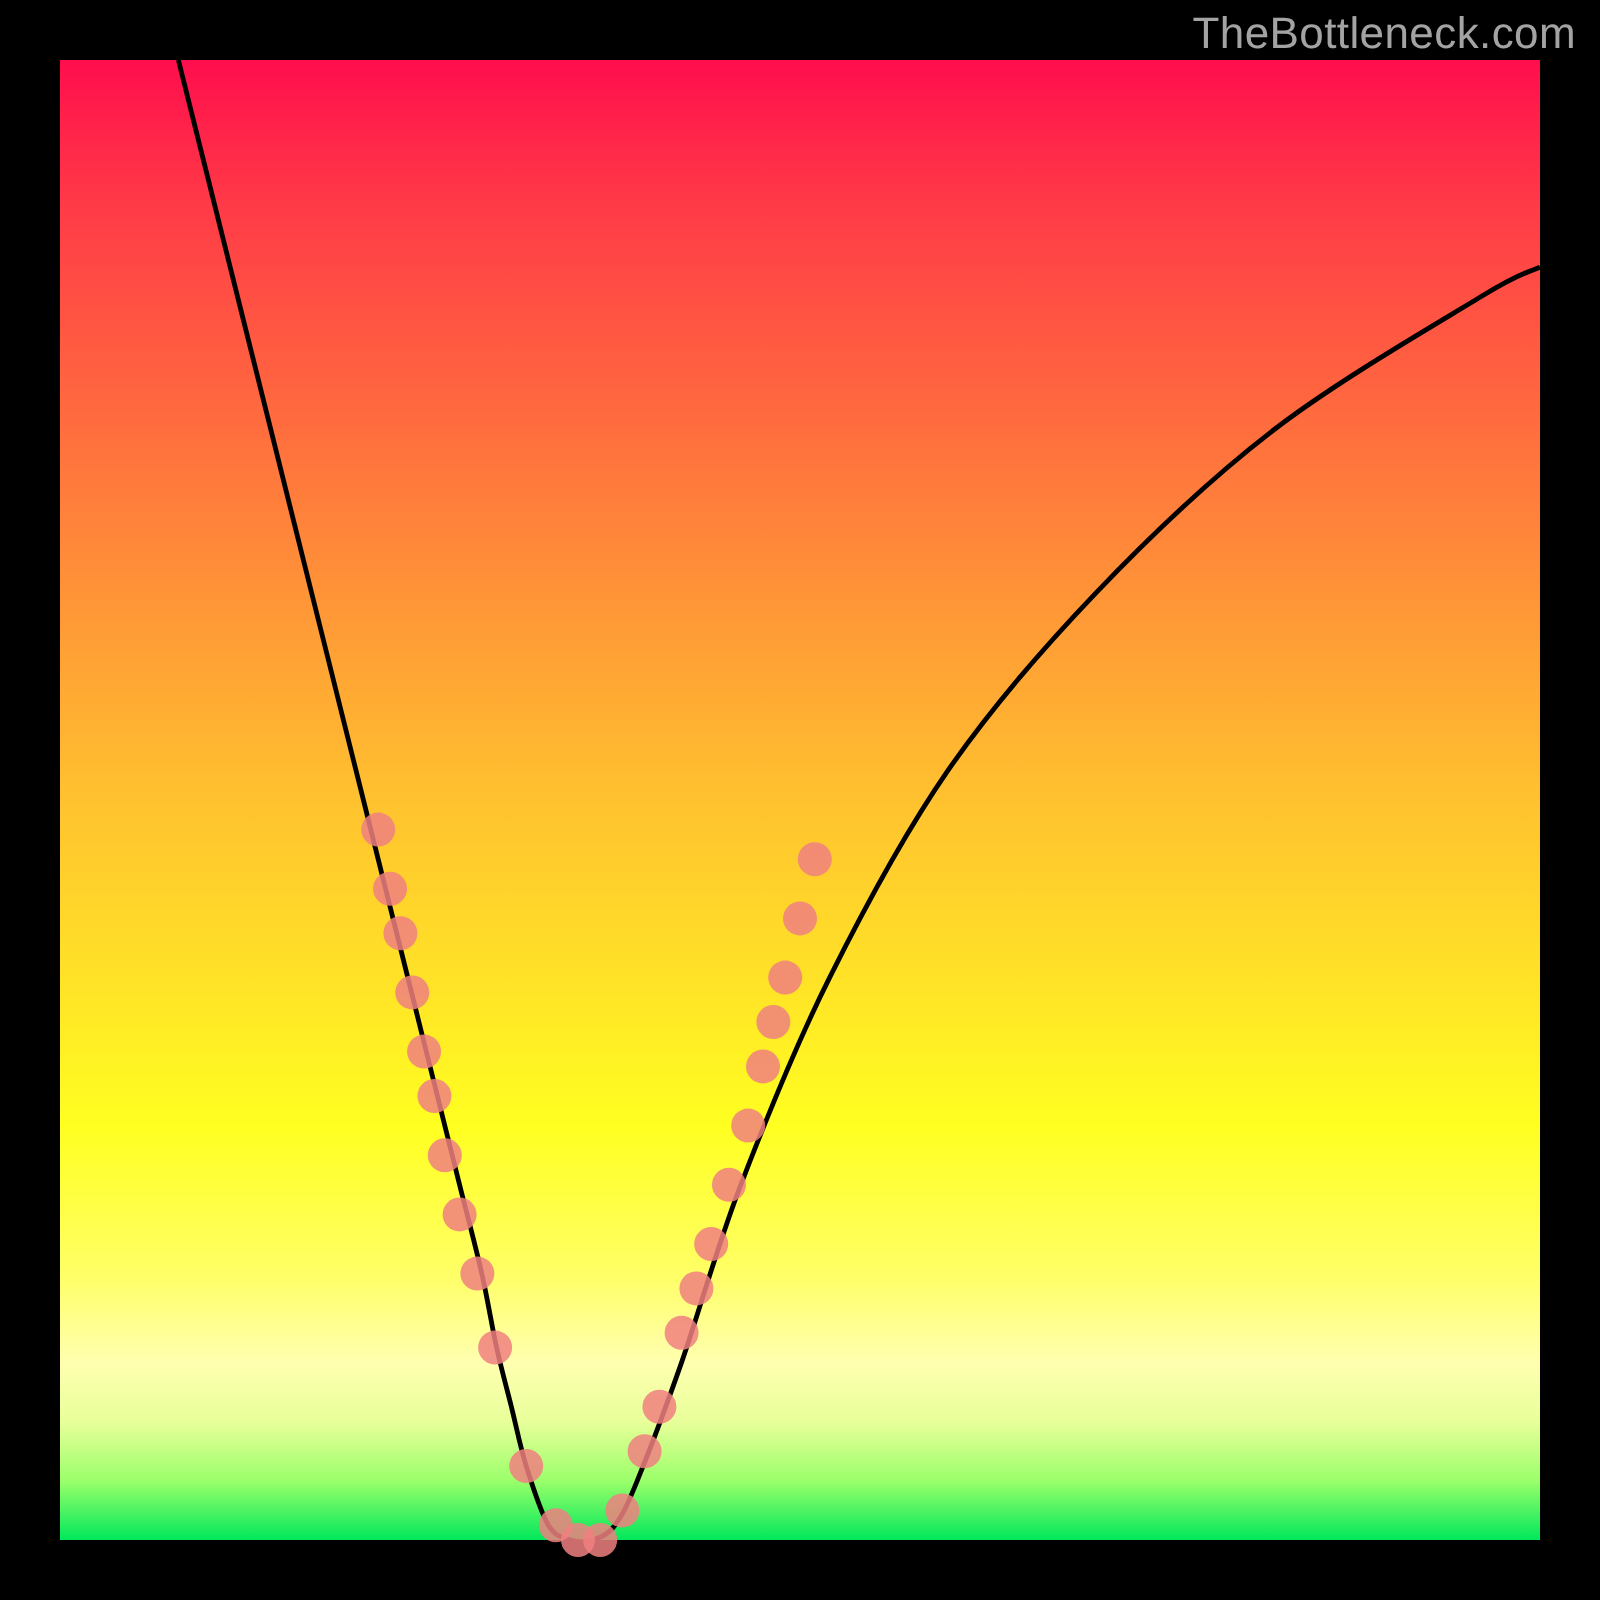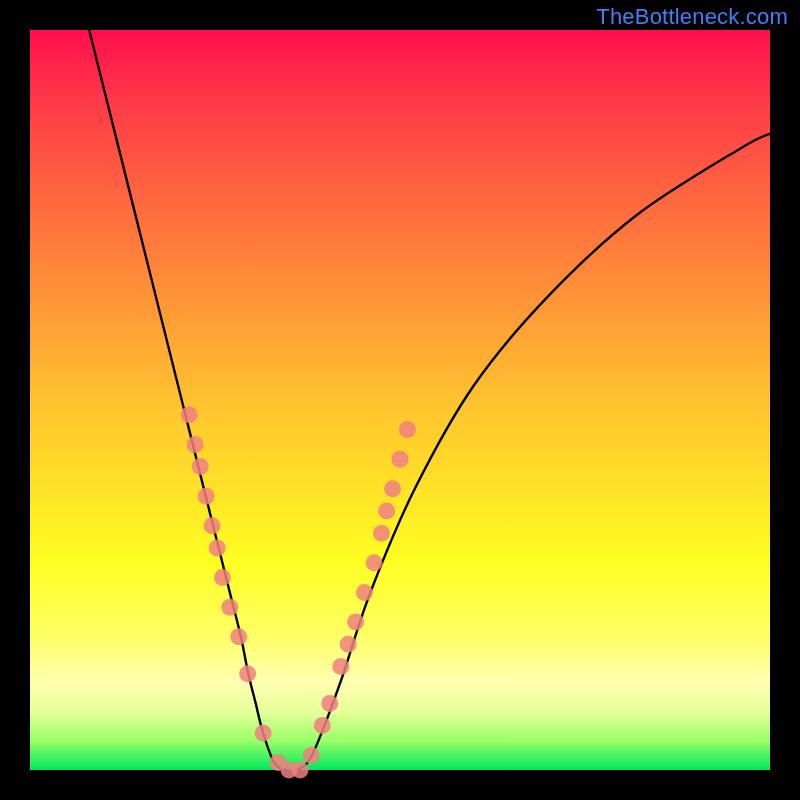--- a/index.html
+++ b/index.html
@@ -14,21 +14,21 @@
   .frame {
     position: relative;
     width: 800px;
     height: 800px;
     background: #000;
   }
   .watermark {
     position: absolute;
     top: 4px;
     right: 12px;
-    color: #3b82f6;
+    color: #a3a3a3;
     font-size: 22px;
     font-weight: 500;
     z-index: 5;
     letter-spacing: 0.2px;
   }
   .plot {
     position: absolute;
     left: 30px;
     top: 30px;
     width: 740px;

